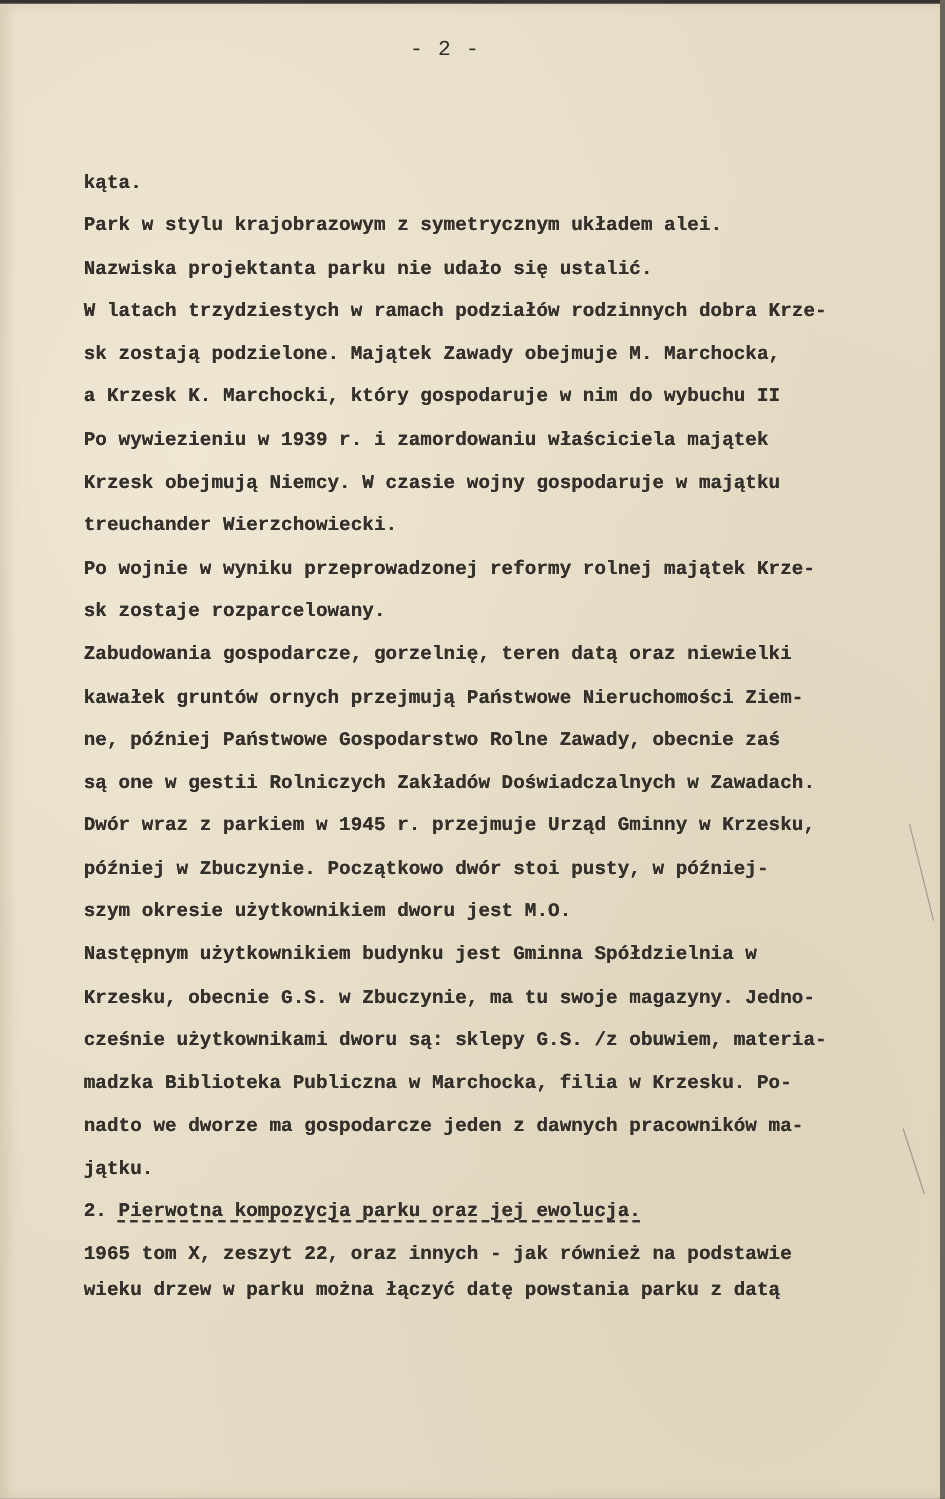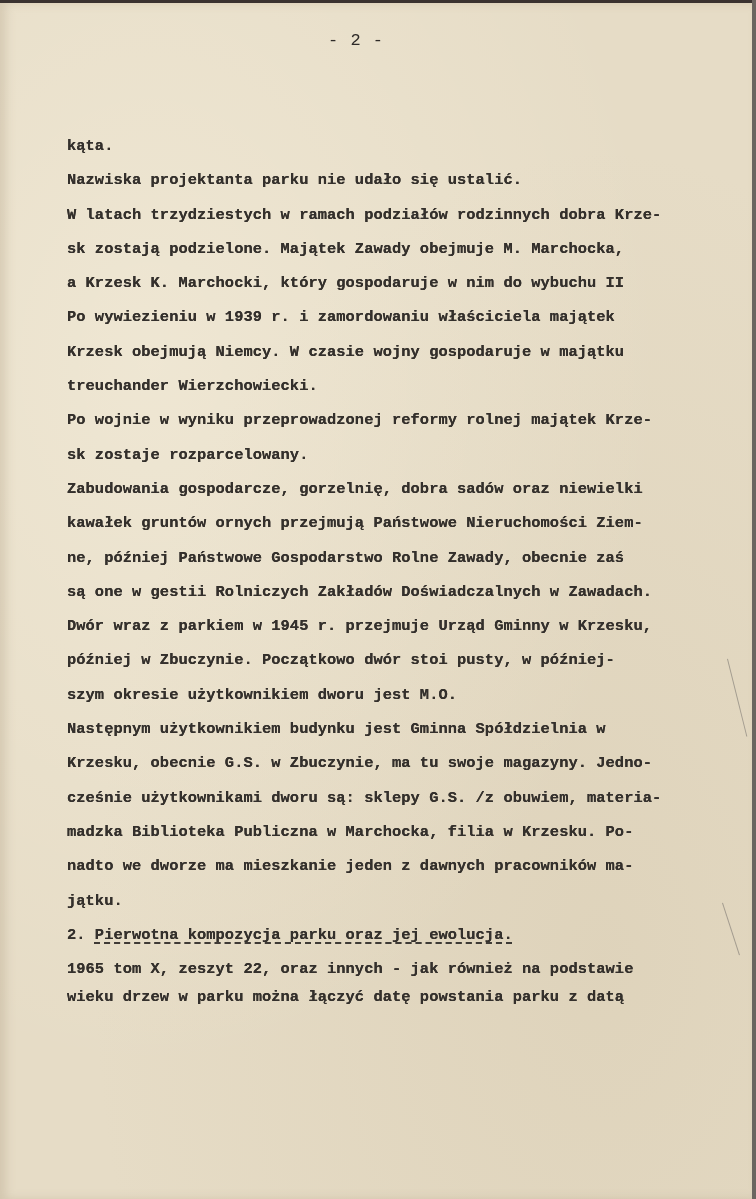--- a/index.html
+++ b/index.html
@@ -51,41 +51,42 @@
   </style>
 </head>
 <body>
 
 <div class="right-edge"></div>
 <div class="page">
   <div class="page-number">- 2 -</div>
 
   <div class="text">
     <div class="line">kąta.</div>
+    <div class="line">Park w stylu krajobrazowym z symetrycznym układem alei.</div>
     <div class="line">Nazwiska projektanta parku nie udało się ustalić.</div>
     <div class="line">W latach trzydziestych w ramach podziałów rodzinnych dobra Krze-</div>
     <div class="line">sk zostają podzielone. Majątek Zawady obejmuje M. Marchocka,</div>
     <div class="line">a Krzesk K. Marchocki, który gospodaruje w nim do wybuchu II</div>
     <div class="line">Po wywiezieniu w 1939 r. i zamordowaniu właściciela majątek</div>
     <div class="line">Krzesk obejmują Niemcy. W czasie wojny gospodaruje w majątku</div>
     <div class="line">treuchander Wierzchowiecki.</div>
     <div class="line">Po wojnie w wyniku przeprowadzonej reformy rolnej majątek Krze-</div>
     <div class="line">sk zostaje rozparcelowany.</div>
-    <div class="line">Zabudowania gospodarcze, gorzelnię, dobra sadów oraz niewielki</div>
+    <div class="line">Zabudowania gospodarcze, gorzelnię, teren datą oraz niewielki</div>
     <div class="line">kawałek gruntów ornych przejmują Państwowe Nieruchomości Ziem-</div>
     <div class="line">ne, później Państwowe Gospodarstwo Rolne Zawady, obecnie zaś</div>
     <div class="line">są one w gestii Rolniczych Zakładów Doświadczalnych w Zawadach.</div>
     <div class="line">Dwór wraz z parkiem w 1945 r. przejmuje Urząd Gminny w Krzesku,</div>
     <div class="line">później w Zbuczynie. Początkowo dwór stoi pusty, w później-</div>
     <div class="line">szym okresie użytkownikiem dworu jest M.O.</div>
     <div class="line">Następnym użytkownikiem budynku jest Gminna Spółdzielnia w</div>
     <div class="line">Krzesku, obecnie G.S. w Zbuczynie, ma tu swoje magazyny. Jedno-</div>
     <div class="line">cześnie użytkownikami dworu są: sklepy G.S. /z obuwiem, materia-</div>
     <div class="line">madzka Biblioteka Publiczna w Marchocka, filia w Krzesku. Po-</div>
-    <div class="line">nadto we dworze ma mieszkanie jeden z dawnych pracowników ma-</div>
+    <div class="line">nadto we dworze ma gospodarcze jeden z dawnych pracowników ma-</div>
     <div class="line">jątku.</div>
 
     <div class="line"><span class="heading-num">2. </span><span class="heading-text">Pierwotna kompozycja parku oraz jej ewolucja.</span></div>
 
     <div class="line">1965 tom X, zeszyt 22, oraz innych - jak również na podstawie</div>
     <div class="line" style="margin-top:-6px">wieku drzew w parku można łączyć datę powstania parku z datą</div>
   </div>
 
   <div class="pencil-mark" style="left:727px; top:656px; height:80px; transform: rotate(-14deg);"></div>
   <div class="pencil-mark" style="left:722px; top:900px; height:55px; transform: rotate(-18deg);"></div>

